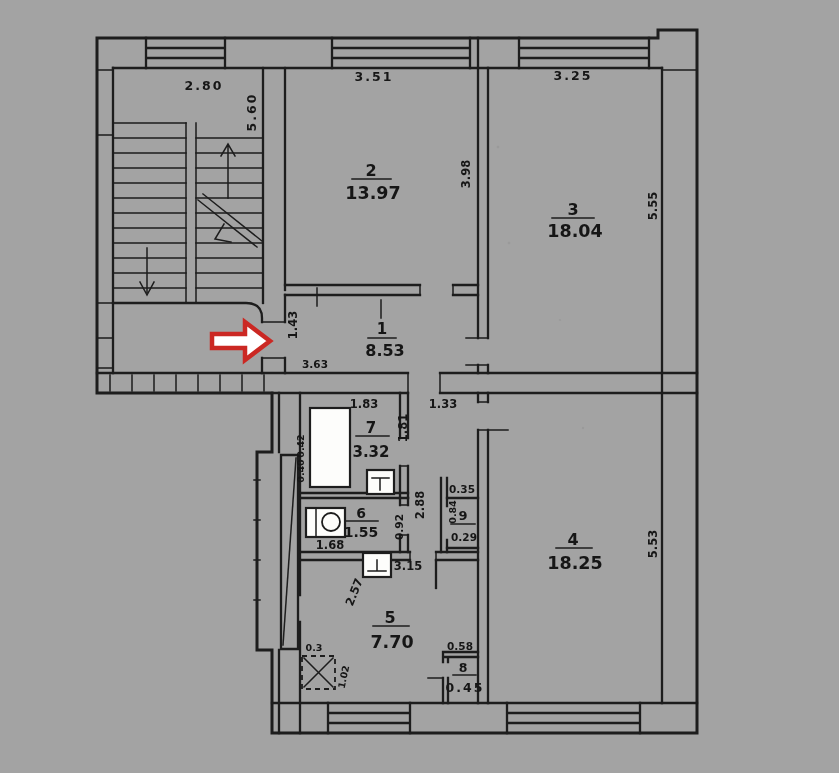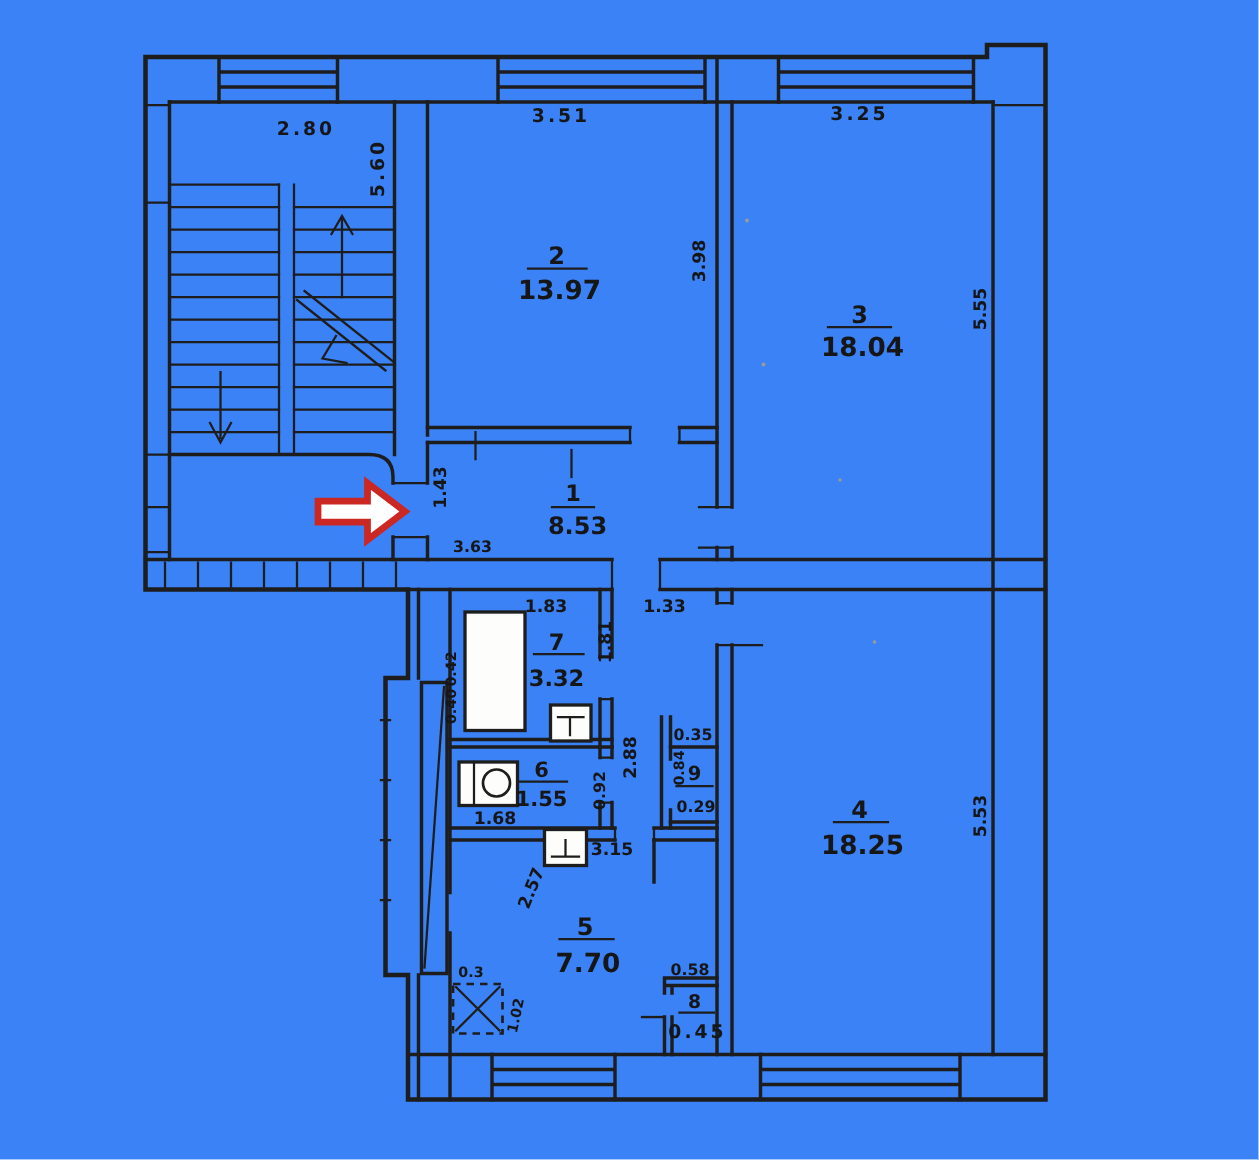--- a/index.html
+++ b/index.html
@@ -1,16 +1,16 @@
 <!DOCTYPE html>
 <html><head>
 <meta charset="utf-8">
 <style>
   html,body{margin:0;padding:0;background:#ffffff;}
-  #plan-wrap{width:839px;height:773px;background:#3b82f6;position:relative;overflow:hidden;}
+  #plan-wrap{width:839px;height:773px;background:#a3a3a3;position:relative;overflow:hidden;}
   svg{display:block;}
   .wall{stroke:#1d1d1d;stroke-width:3;fill:none;stroke-linecap:square;}
   .wall2{stroke:#1d1d1d;stroke-width:2.3;fill:none;stroke-linecap:square;}
   .thin{stroke:#1d1d1d;stroke-width:1.5;fill:none;stroke-linecap:square;}
   .fix{stroke:#1d1d1d;stroke-width:2.2;fill:#fdfdfb;}
   .dash{stroke:#1d1d1d;stroke-width:1.8;fill:none;stroke-dasharray:5 4;}
   .lbl{font-family:"DejaVu Sans",sans-serif;fill:#161616;text-anchor:middle;font-weight:600;}
   .s9{font-size:9.5px;}
   .s10{font-size:10.5px;}
   .s11{font-size:11.5px;}

